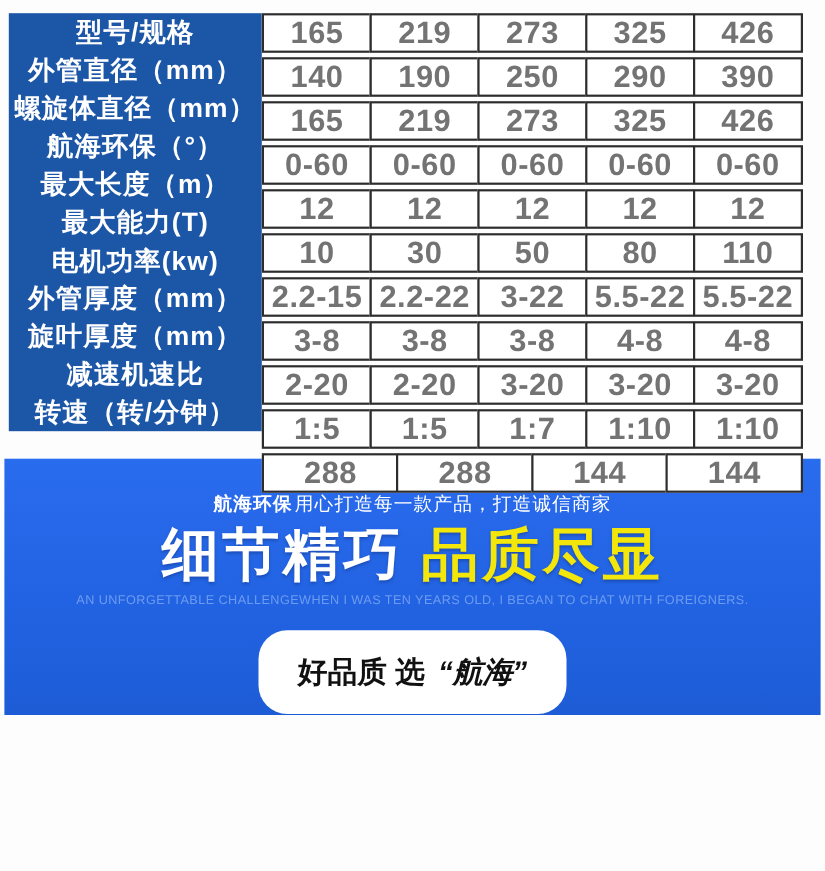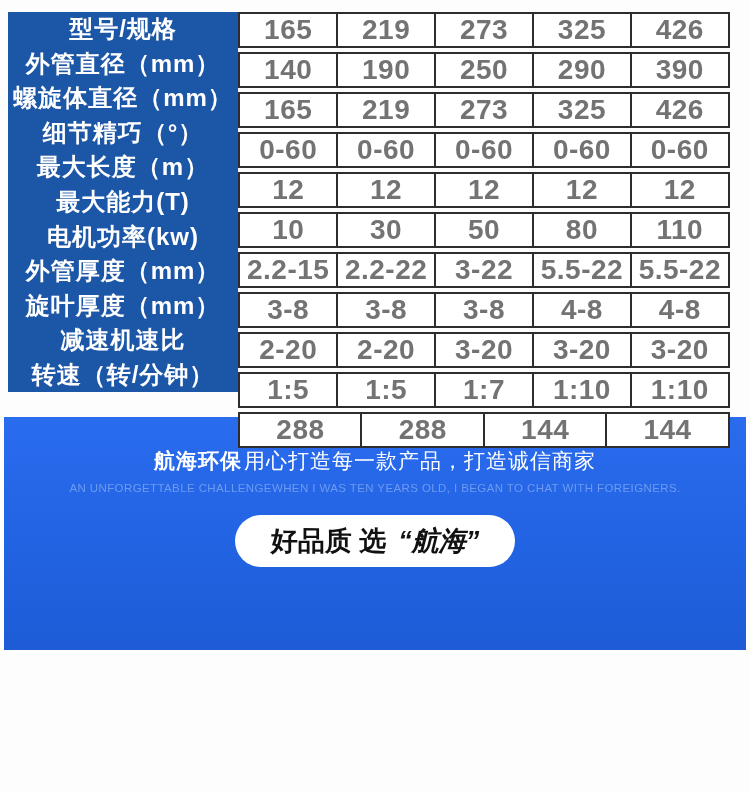--- a/index.html
+++ b/index.html
@@ -72,21 +72,21 @@
   
   .banner{
     margin:25px 4px 0 4px;
     height:233px;
     background:linear-gradient(180deg,#2a6cee 0%,#2263e3 55%,#1e5cd6 100%);
     text-align:center;
     padding-top:30px;
   }
   .tagline{
     color:#ffffff;
-    font-size:21px;
+    font-size:17px;
     letter-spacing:1px;
   }
   .tagline .brand{
     font-weight:bold;
     margin-right:2px;
   }
   .headline{
     margin-top:8px;
     font-size:52px;
     font-weight:bold;
@@ -107,42 +107,42 @@
     margin-top:7px;
     font-size:11.5px;
     color:#6d9bf0;
     letter-spacing:0.4px;
   }
   .pill{
     margin-top:21px;
     display:inline-block;
     background:#ffffff;
     border-radius:26px;
-    padding:8px 36px;
+    padding:20px 36px;
     font-size:27px;
     font-weight:bold;
     color:#111111;
     white-space:nowrap;
   }
   .pill-brand{
     font-style:italic;
     margin-left:12px;
   }
 </style>
 </head>
 <body>
 
 <div class="page">
 
   <div class="spec-table">
     <div class="label-col" id="label-col">
         <div class="label-cell">型号/规格</div>
         <div class="label-cell">外管直径（mm）</div>
         <div class="label-cell">螺旋体直径（mm）</div>
-        <div class="label-cell">细节精巧（°）</div>
+        <div class="label-cell">航海环保（°）</div>
         <div class="label-cell">最大长度（m）</div>
         <div class="label-cell">最大能力(T)</div>
         <div class="label-cell">电机功率(kw)</div>
         <div class="label-cell">外管厚度（mm）</div>
         <div class="label-cell">旋叶厚度（mm）</div>
         <div class="label-cell">减速机速比</div>
         <div class="label-cell">转速（转/分钟）</div>
       </div>
     <div class="data-area" id="data-area">
         <div class="data-row">
@@ -221,20 +221,23 @@
           <div class="data-cell">144</div>
           <div class="data-cell">144</div>
         </div>
       </div>
   </div>
 
   <div class="banner">
     <div class="tagline">
       <span class="brand">航海环保</span><span>用心打造每一款产品，打造诚信商家</span>
     </div>
+    <div class="headline">
+      <span class="hl-white">细节精巧</span><span class="hl-yellow">品质尽显</span>
+    </div>
     <div class="subline">AN UNFORGETTABLE CHALLENGEWHEN I WAS TEN YEARS OLD, I BEGAN TO CHAT WITH FOREIGNERS.</div>
     <div>
       <div class="pill">
         <span>好品质 选</span><span class="pill-brand">“航海”</span>
       </div>
     </div>
   </div>
 
 </div>
 

